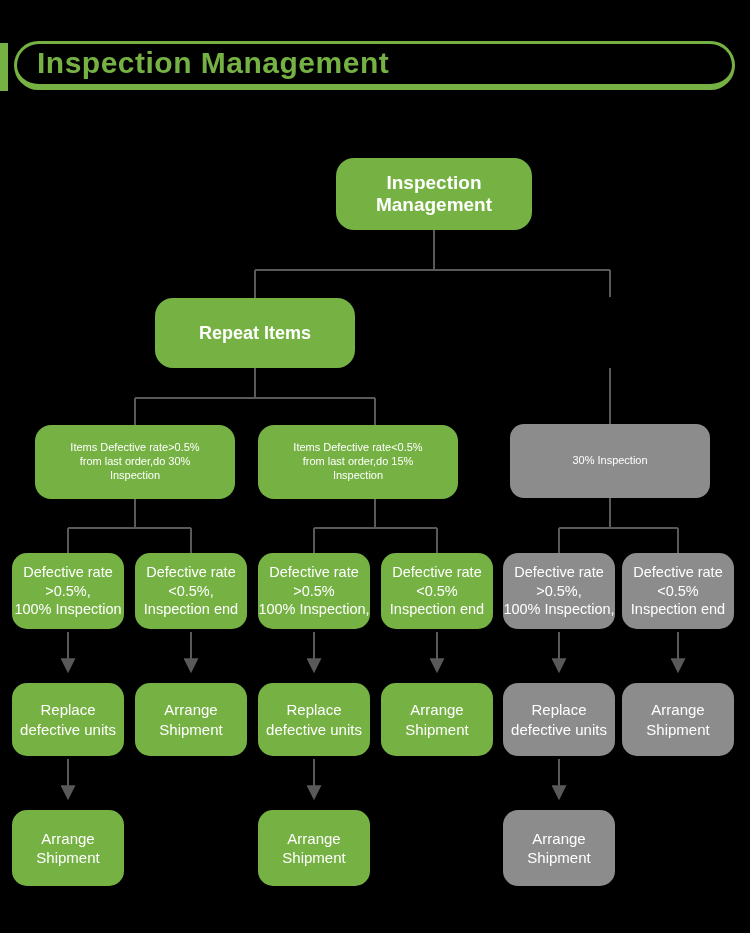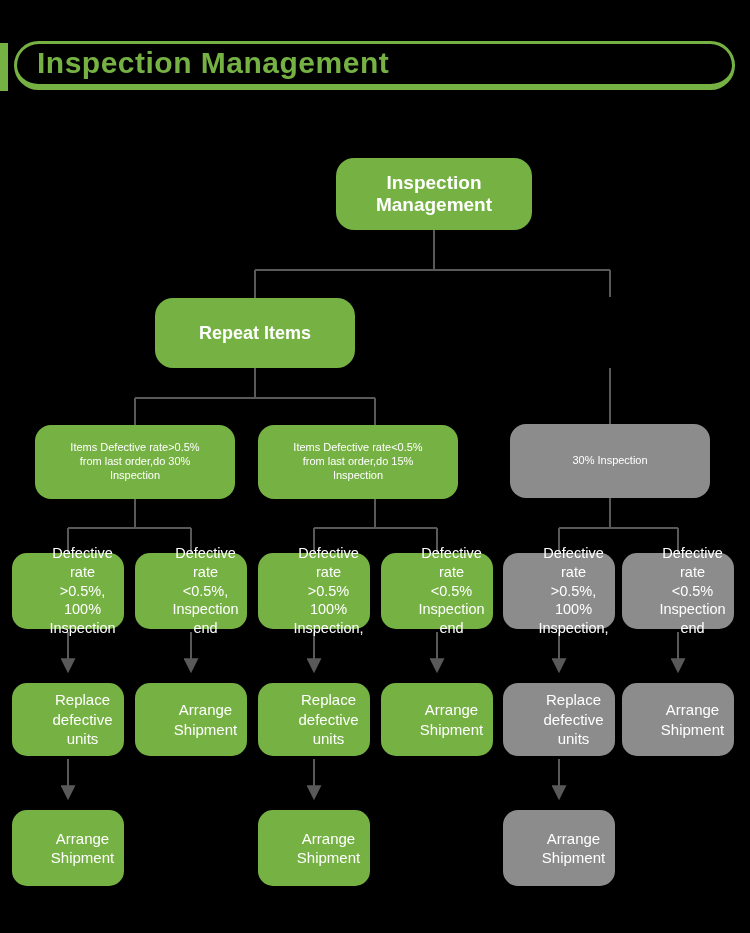--- a/index.html
+++ b/index.html
@@ -33,24 +33,24 @@
   
   .connectors { position: absolute; left: 0; top: 0; width: 750px; height: 933px; }
   .node {
     position: absolute;
     display: flex; align-items: center; justify-content: center;
     text-align: center; color: #ffffff;
     white-space: pre-line;
     border-radius: 16px;
   }
   .green { background: #76b243; }
-  .gray  { background: #8c8c8c; }
+  .gray  { background: #8c8c8c; border-radius: 14px; }
   .n-lg { font-size: 18px; font-weight: bold; border-radius: 18px; }
   .n-md { font-size: 11px; line-height: 1.25; }
-  .n-sm { font-size: 14.5px; line-height: 1.3; border-radius: 15px; padding-left: 29px; }
+  .n-sm { font-size: 14.5px; line-height: 1.3; border-radius: 15px; }
 </style>
 </head>
 <body>
 
 <div class="page">
 
   <div class="header">
     <div class="accent-bar"></div>
     <div class="header-pill">
       <span class="page-title">Inspection Management</span>

